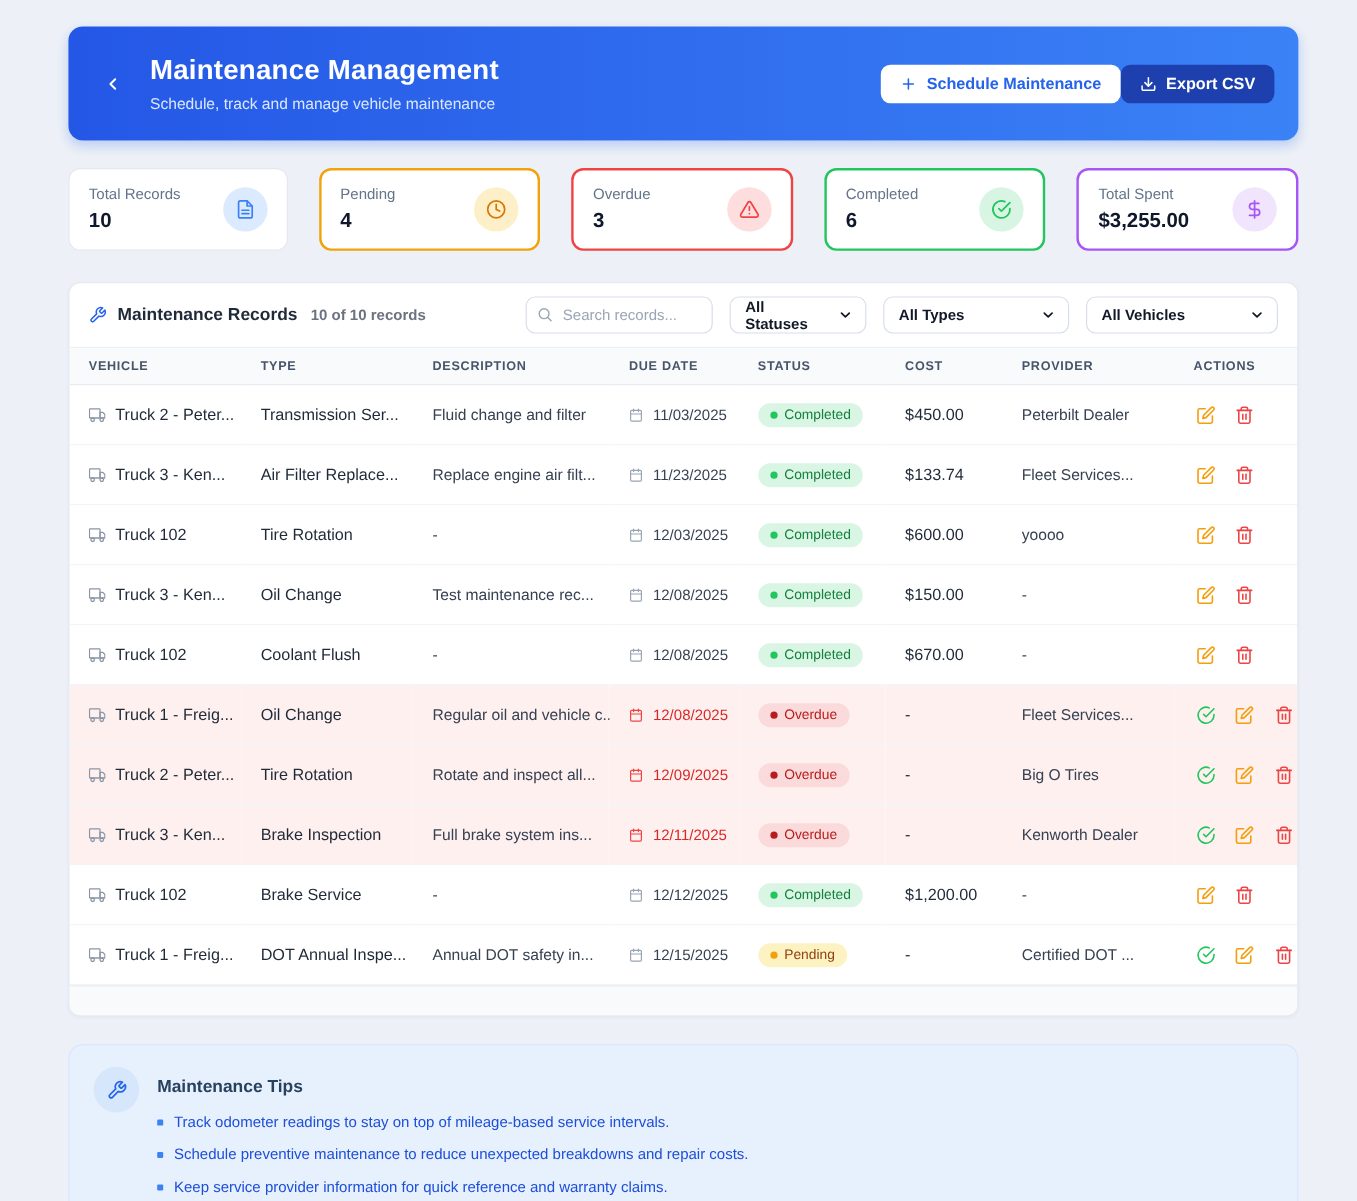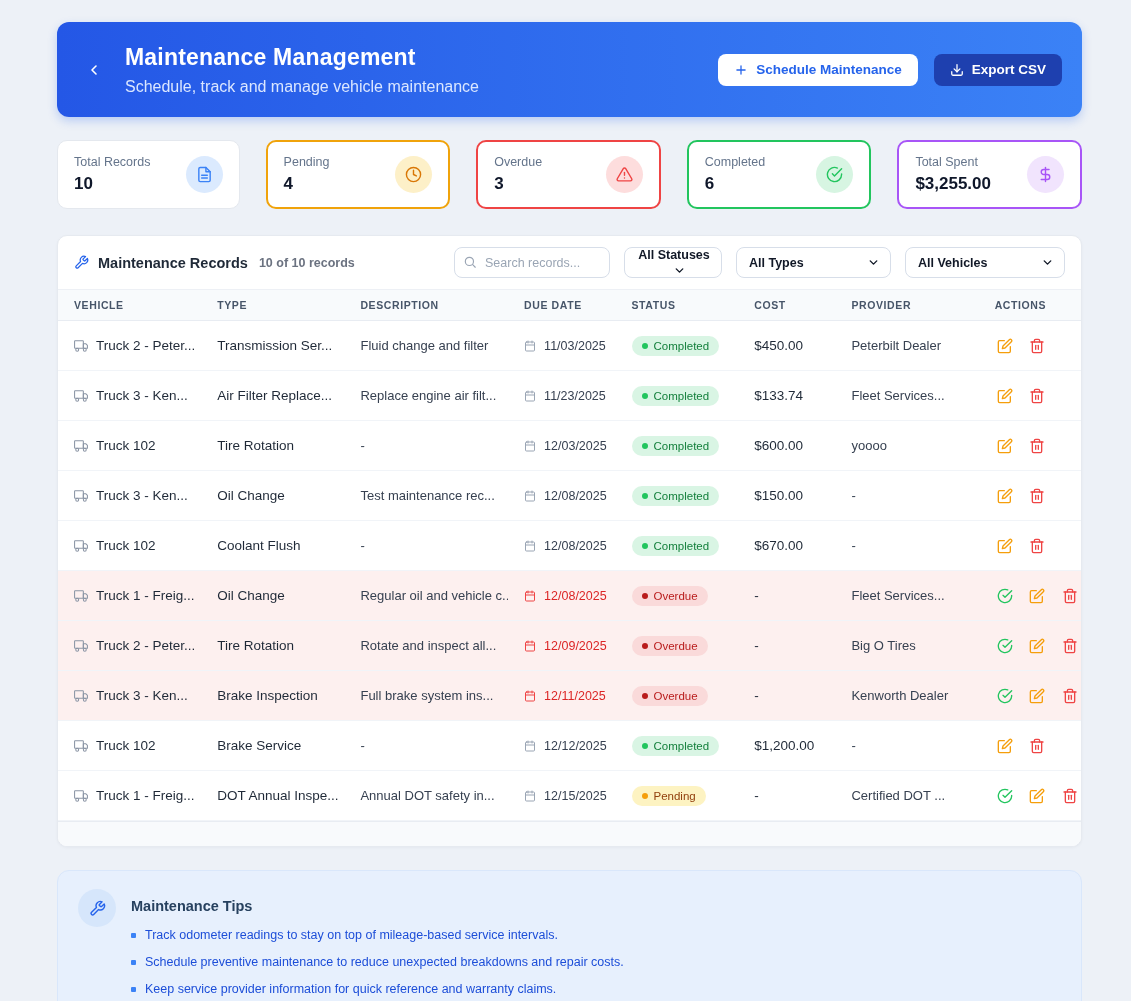--- a/index.html
+++ b/index.html
@@ -19,22 +19,22 @@
     box-shadow:0 4px 10px rgba(37,99,235,.25);
     margin-bottom:23px;
   }
   .back-btn {
     background:none; border:none; color:#fff; cursor:pointer;
     width:30px; height:30px; display:flex; align-items:center; justify-content:center;
     margin-right:16px;
   }
   .banner-titles { flex:1; }
   .banner-title { color:#fff; font-size:23px; font-weight:bold; letter-spacing:.2px; }
-  .banner-sub { color:#dbe7ff; font-size:16px; margin-top:7px; }
-  .banner-actions { display:flex; gap:16px; }
+  .banner-sub { color:#dbe7ff; font-size:13px; margin-top:7px; }
+  .banner-actions { display:flex; gap:0; }
   .btn { display:inline-flex; align-items:center; gap:8px; border:none; border-radius:8px;
     height:32px; padding:0 16px; font-size:13.5px; font-weight:600; cursor:pointer;
     font-family:"Liberation Sans", sans-serif; }
   .btn-schedule { background:#fff; color:#2563eb; }
   .btn-export { background:#1e40af; color:#fff; }
 
   
   .stats { display:flex; gap:26px; margin-bottom:26px; }
   .stat-card {
     flex:1; background:#fff; border-radius:10px; height:69px;
@@ -69,21 +69,21 @@
     font-family:"Liberation Sans", sans-serif; background:#fff;
   }
   .searchbox input::placeholder { color:#9aa5b4; }
   .searchbox .mag { position:absolute; left:9px; top:8px; color:#9aa5b4; }
   .select {
     height:31px; border:1px solid #d7dee9; border-radius:8px; background:#fff;
     display:flex; align-items:center; justify-content:space-between;
     padding:0 10px 0 12px; font-size:12.5px; font-weight:600; color:#111827; cursor:pointer;
   }
   .select .chev { color:#111827; display:flex; margin-left:10px; }
-  .sel-status { width:98px;flex-direction:column; } .sel-type { width:155px; } .sel-vehicle { width:160px; }
+  .sel-status { width:114px; } .sel-type { width:155px; } .sel-vehicle { width:160px; }
 
   table { width:100%; border-collapse:collapse; table-layout:fixed; }
   thead th {
     text-align:left; font-size:10.5px; font-weight:bold; color:#475569;
     letter-spacing:.6px; padding:9px 10px 9px 16px; background:#f8fafc;
     border-top:1px solid #edf0f5; border-bottom:1px solid #e8ecf2;
   }
   th.c-vehicle{width:14%} th.c-type{width:14%} th.c-desc{width:16%} th.c-due{width:10.5%}
   th.c-status{width:12%} th.c-cost{width:9.5%} th.c-provider{width:14%} th.c-actions{width:10%}
   tbody td {

